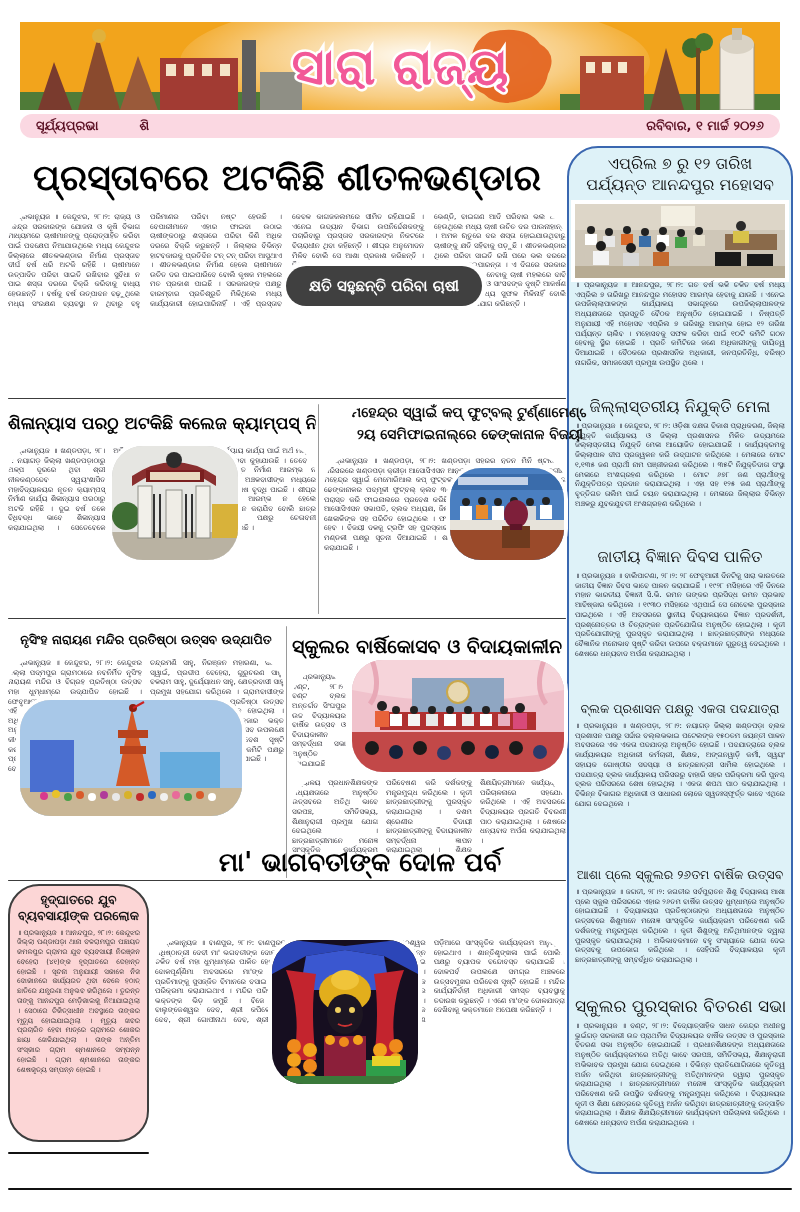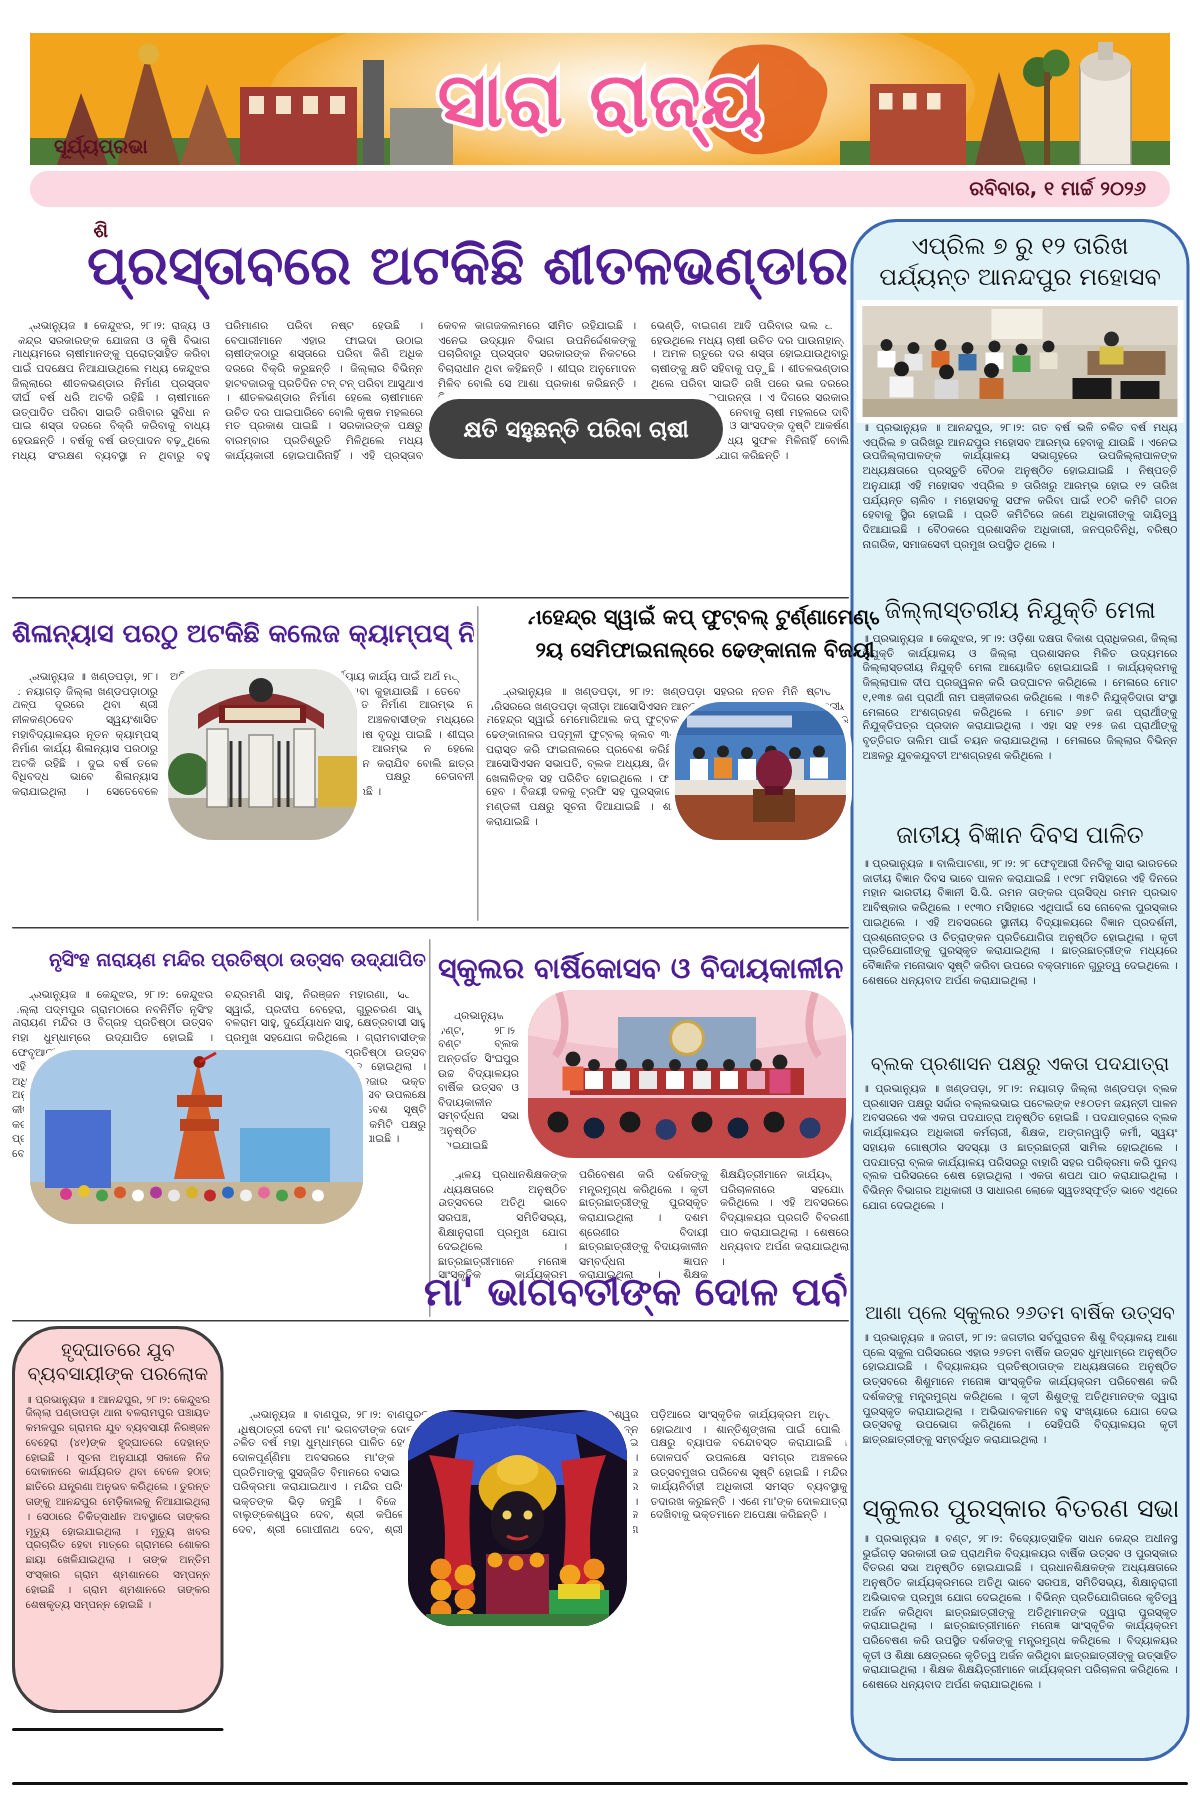--- a/index.html
+++ b/index.html
@@ -7,24 +7,24 @@
   body { font-family: "DejaVu Sans", "Liberation Sans", sans-serif; }
   .page { position: relative; width: 800px; height: 1212px; background: #fff; overflow: hidden; }
 
   .abs { position: absolute; border-radius: 31px; }
 
   
   .masthead { left:20px; top:22px; width:760px; height:88px; }
   .datebar { left:20px; top:114px; width:760px; height:24px; background:#fbd8e2;
              display:flex; align-items:center; justify-content:space-between; padding:0 16px;
              color:#5a0f22; font-weight:bold; font-size:13px; }
-  .datebar .left { display:flex; gap:41px; align-items:center;flex-direction:column; }
-
-  
-  .hl { font-weight:bold; color:#4c1d95; text-align:right; overflow:hidden; white-space:nowrap; }
+  .datebar .left { display:flex; gap:41px; align-items:center; }
+
+  
+  .hl { font-weight:bold; color:#000000; text-align:center; overflow:hidden; white-space:nowrap; }
   .hl-wrap { font-weight:bold; color:#0b0b0b; text-align:center; overflow:hidden;margin-left:25px; }
 
   
   .bd { font-size:7.2px; line-height:1.34; text-align:justify; color:#14141e; overflow:hidden; }
   .cols2 { column-count:2; column-gap:8px; }
   .cols3 { column-count:3; column-gap:8px; }
   .cols4 { column-count:4; column-gap:10px; }
 
   
   .hrule { background:#3c3c3c; height:1px; }
@@ -41,21 +41,21 @@
   .panel .ph { font-weight:normal; color:#0b0b0b; text-align:center; overflow:hidden; }
   .panel .pb { font-size:7.2px; line-height:1.35; text-align:justify; color:#101020; overflow:hidden; margin-top:2px; }
 
   
   .photo { box-shadow:0 0 0 4px #fff; overflow:hidden; background:#ccc; }
   .photo svg { display:block; }
 
   
   .obit { left:8px; top:884px; width:141px; height:258px; background:#fcd6d6;
           border:2px solid #3e3e3e; padding:6px 7px; overflow:hidden; }
-  .obit .oh { font-weight:normal; font-size:12.5px; line-height:1.3; text-align:center; color:#111; overflow:hidden; }
+  .obit .oh { font-weight:bold; font-size:12.5px; line-height:1.3; text-align:center; color:#111; overflow:hidden; }
   .obit .ob { font-size:7px; line-height:1.4; text-align:justify; color:#222; margin-top:4px; overflow:hidden; }
 </style>
 </head>
 <body>
 
 <div class="page">
 
   <div class="abs masthead">
     <svg width="760" height="88" viewBox="0 0 760 88">
       <defs>

